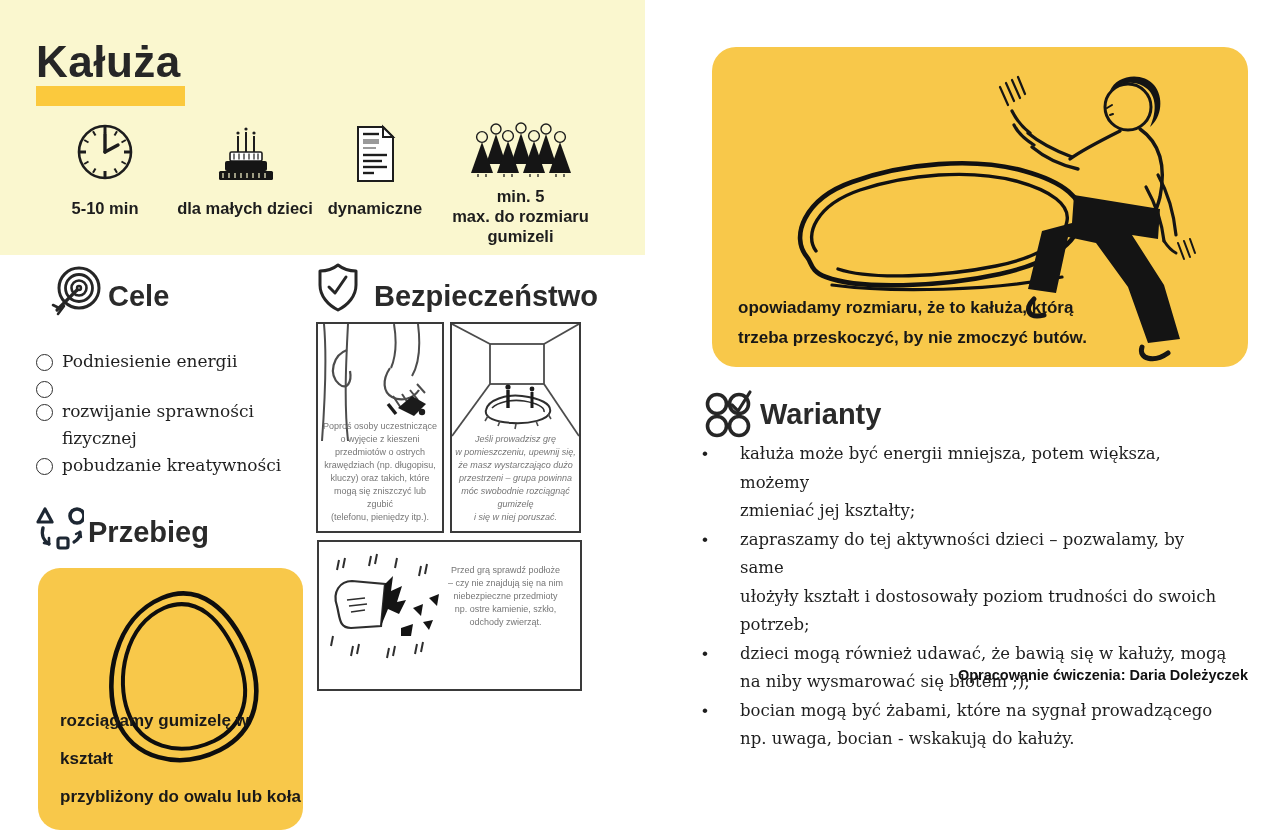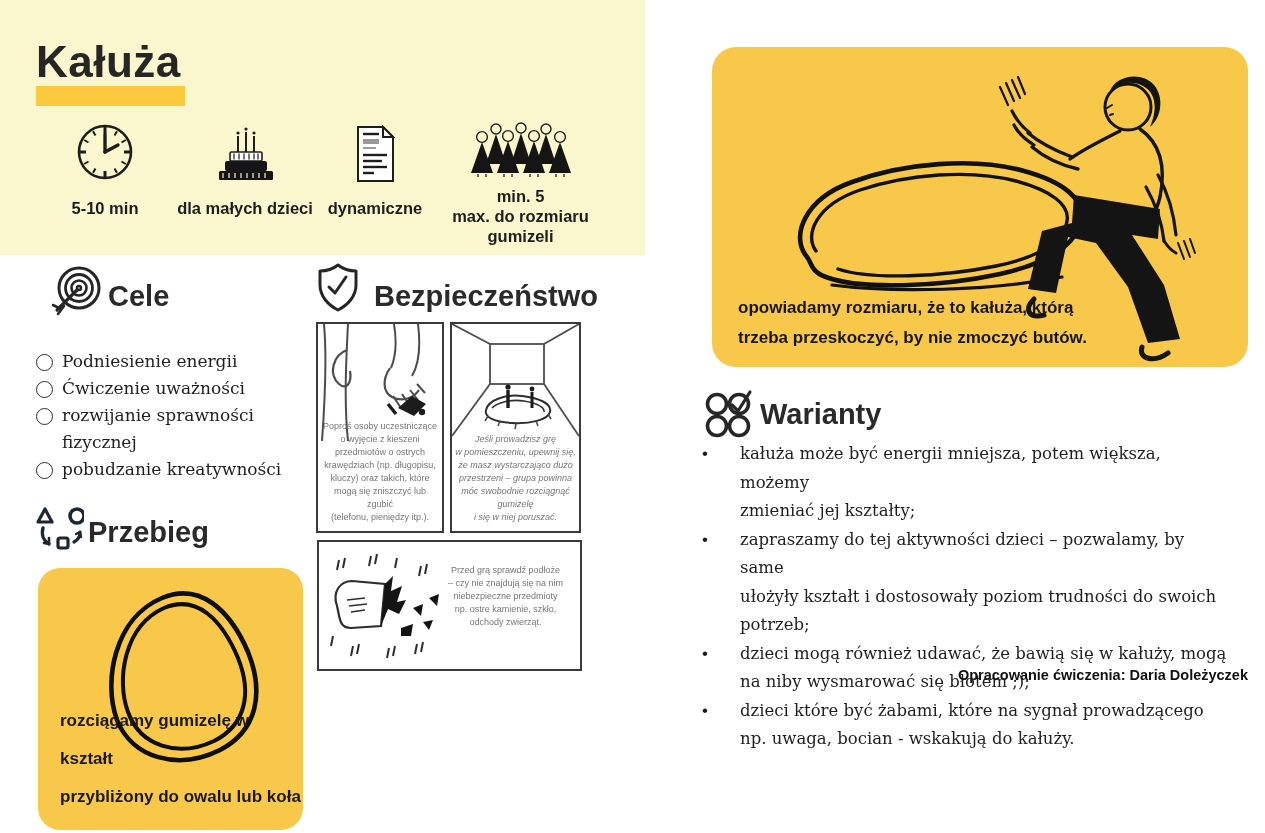--- a/index.html
+++ b/index.html
@@ -180,21 +180,20 @@
   </div>
   <div class="abs h2" style="left:108px;top:280px;">Cele</div>
 
   <div class="abs cele-list">
     <div class="cele-item">
       <span class="ring"></span>
       <span class="cele-text pre">Podniesienie energii</span>
     </div>
     <div class="cele-item">
       <span class="ring"></span>
-      <span class="cele-text pre">Ćwiczenie uważności</span>
     </div>
     <div class="cele-item">
       <span class="ring"></span>
       <span class="cele-text pre">rozwijanie sprawności
 fizycznej</span>
     </div>
     <div class="cele-item">
       <span class="ring"></span>
       <span class="cele-text pre">pobudzanie kreatywności</span>
     </div>
@@ -271,21 +270,21 @@
     </svg>
     <div class="sbox-text pre" style="bottom:7px;font-style:italic;">Jeśli prowadzisz grę
 w pomieszczeniu, upewnij się,
 że masz wystarczająco dużo
 przestrzeni – grupa powinna
 móc swobodnie rozciągnąć
 gumizelę
 i się w niej poruszać.</div>
   </div>
 
-  <div class="abs sbox" style="left:317px;top:540px;width:265px;height:131px;">
+  <div class="abs sbox" style="left:317px;top:540px;width:265px;height:151px;">
     <svg class="abs" style="left:6px;top:4px;" width="122" height="122" viewBox="0 0 122 122" fill="none" stroke="#2e2e2e">
       <path d="M12 60 C7 46 15 35 27 35 L60 38 L56 80 L26 82 C14 82 15 72 12 60 Z" stroke-width="2.2"></path>
       <path d="M22 54 L40 52 M24 60 L42 58 M26 66 L40 64" stroke-width="1.4"></path>
       <path d="M60 38 L68 30 L66 45 L77 40 L72 56 L81 54 L74 68 L63 63 L56 80 Z" fill="#141414" stroke="none"></path>
       <path d="M88 62 L98 58 L96 70 Z" fill="#141414" stroke="none"></path>
       <path d="M76 82 L88 78 L86 90 L76 90 Z" fill="#141414" stroke="none"></path>
       <path d="M98 76 L108 74 L104 84 Z" fill="#141414" stroke="none"></path>
       <path d="M104 52 L114 48 L112 60 Z" fill="#141414" stroke="none"></path>
       <g stroke-width="2">
         <path d="M14 14 L12 24 M20 12 L18 22"></path>
@@ -369,20 +368,20 @@
       <span class="war-text pre">zapraszamy do tej  aktywności dzieci – pozwalamy, by same
 ułożyły kształt i dostosowały poziom trudności do swoich potrzeb;</span>
     </div>
     <div class="war-item">
       <span class="war-dot">•</span>
       <span class="war-text pre">dzieci mogą również udawać, że bawią się w kałuży, mogą
 na niby wysmarować się błotem ;);</span>
     </div>
     <div class="war-item">
       <span class="war-dot">•</span>
-      <span class="war-text pre">dzieci które być żabami, które na sygnał prowadzącego
+      <span class="war-text pre">bocian mogą być żabami, które na sygnał prowadzącego
 np. uwaga, bocian - wskakują do kałuży.</span>
     </div>
   </div>
 
   <div class="abs credit">Opracowanie ćwiczenia: Daria Doleżyczek</div>
 
 </div>
 
 </body></html>

